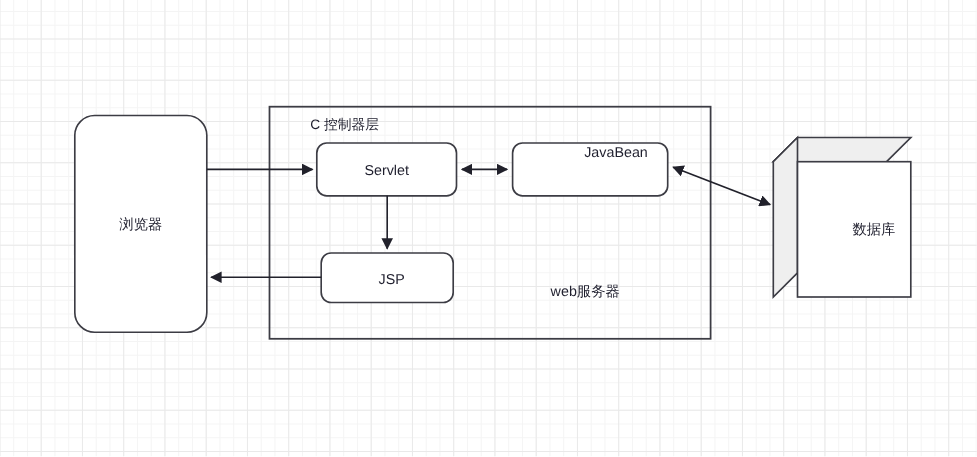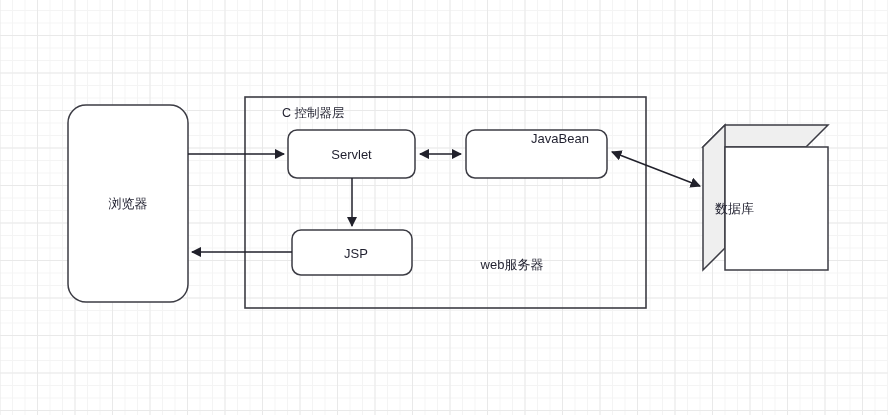--- a/index.html
+++ b/index.html
@@ -96,21 +96,21 @@
   </svg>
 
   <div class="node-label" style="left:68px; top:197px; width:120px;">浏览器</div>
 
   <div class="node-label" style="left:288px; top:148px; width:127px;">Servlet</div>
 
   <div class="node-label" style="left:466px; top:132px; width:140px;margin-left:24px;">JavaBean</div>
 
   <div class="node-label" style="left:292px; top:247px; width:128px;">JSP</div>
 
-  <div class="node-label" style="left:688px; top:202px; width:93px;">数据库</div>
+  <div class="node-label" style="left:748px; top:202px; width:93px;">数据库</div>
 
-  <div class="node-label" style="left:452px; top:258px; width:120px;">web服务器</div>
+  <div class="node-label" style="left:472px; top:258px; width:120px;">web服务器</div>
 
   <div class="caption-label" style="left:282px; top:107px; width:140px;">C 控制器层</div>
 
 
 
 </div>
 
 </body></html>

